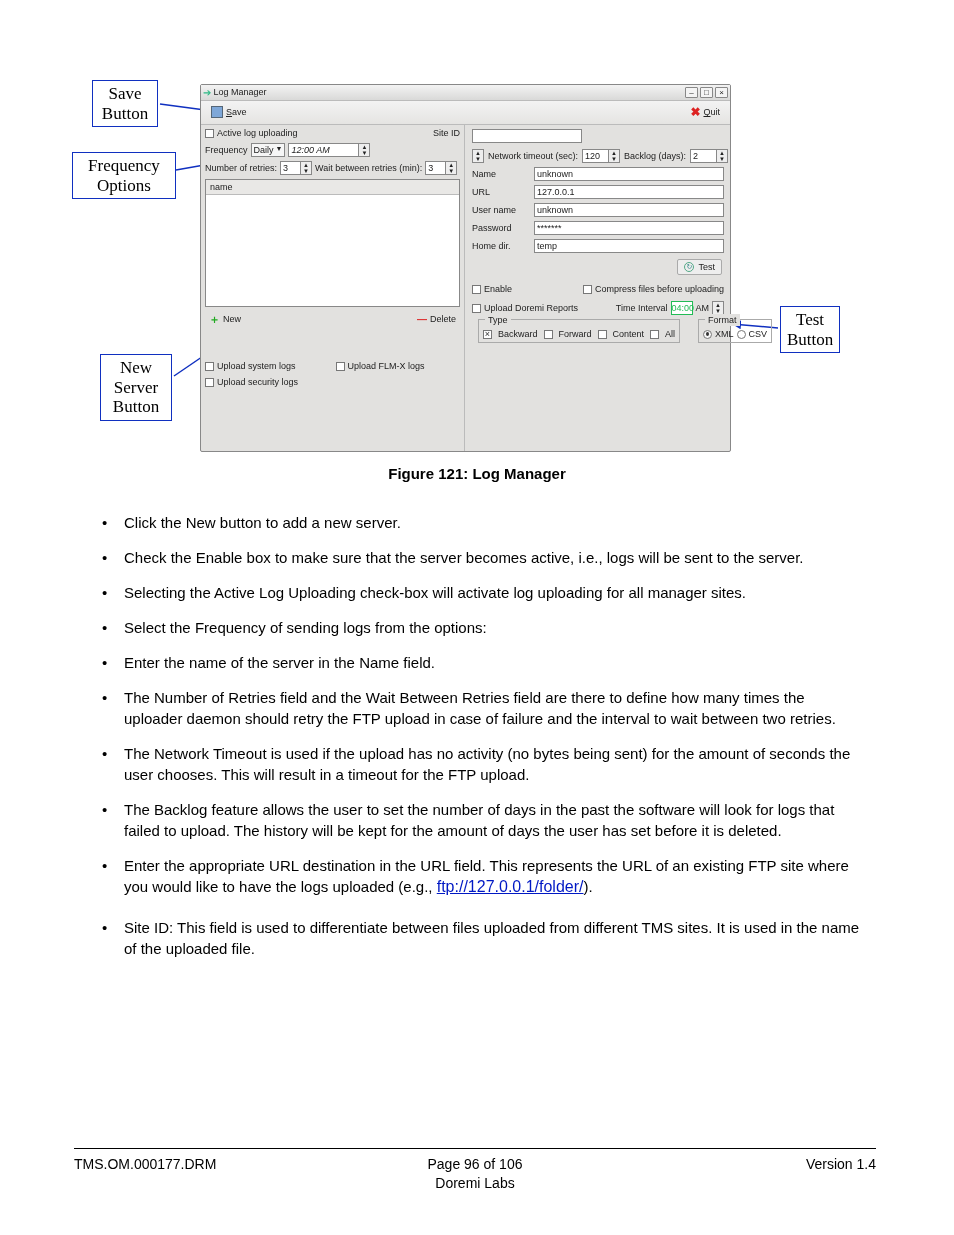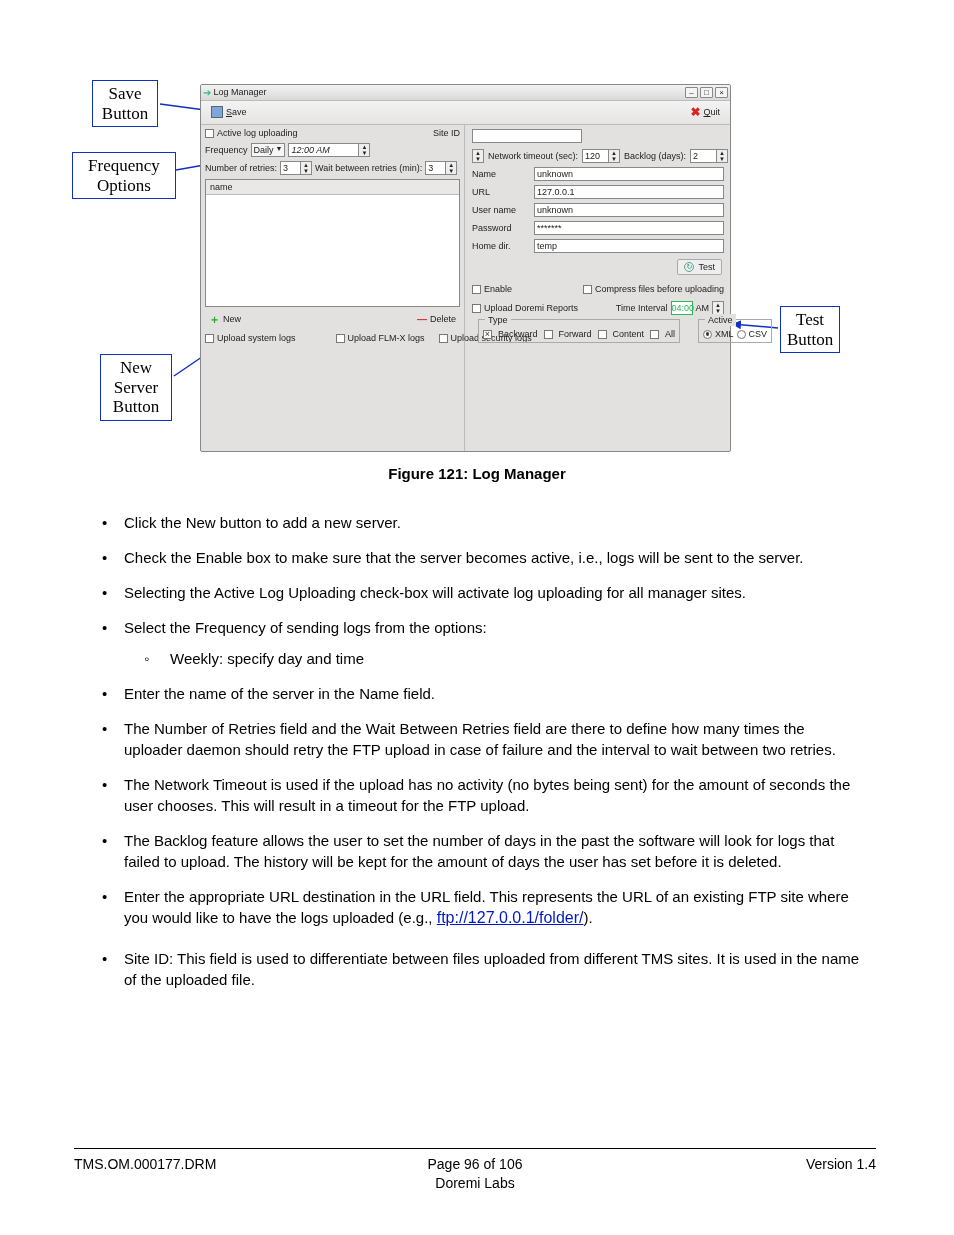--- a/index.html
+++ b/index.html
@@ -64,21 +64,21 @@
   .spinbtns div { width:10px; height:6px; font-size:6px; line-height:6px; text-align:center; background:#eee; }
 
   .listbox { margin:2px 4px; border:1px solid #888; background:#fff; height:128px; }
   .listbox .hdr { background:#e9e8e6; border-bottom:1px solid #bbb; padding:1px 4px; font-size:9px; }
 
   .btnrow { display:flex; justify-content:space-between; padding:2px 4px; }
   .sbtn { display:flex; align-items:center; gap:3px; font-size:9px; padding:1px 4px; }
   .sbtn .plus { color:#2a2; font-weight:bold; font-size:11px; }
   .sbtn .minus { color:#d33; font-weight:bold; font-size:10px; }
 
-  .check-col { display:flex; flex-direction:row; gap:14px; padding:2px 4px; }
+  .check-col { display:flex; flex-direction:column; gap:4px; padding:2px 4px;margin-top:28px; }
   .check-col .row { padding:0; }
 
   
   .field-row { display:flex; align-items:center; gap:6px; padding:2px 6px; font-size:9px; }
   .field-row .k { width:56px; }
   .field-row .v { flex:1; }
   .field-row .v .txtin { width:100%; }
 
   .test-btn { display:flex; align-items:center; gap:4px; font-size:9px; padding:1px 6px; border:1px solid #aaa; background:#eee; border-radius:2px; }
   .test-btn .ic { width:10px;height:10px;border:1px solid #5a8; border-radius:50%; display:flex; align-items:center; justify-content:center; font-size:7px; color:#388; }
@@ -337,21 +337,21 @@
                   <span class="lbl">Backward</span>
                 <span class="chk"></span>
                   <span class="lbl">Forward</span>
                 <span class="chk"></span>
                   <span class="lbl">Content</span>
                 <span class="chk"></span>
                   <span class="lbl">All</span>
               </div>
             </div>
             <div class="groupbox" style="flex:1;">
-              <span class="legend">Active</span>
+              <span class="legend">Format</span>
               <div class="row" style="padding:0;">
                 <span class="radio sel"></span>
                   <span class="lbl">XML</span>
                 <span class="radio"></span>
                   <span class="lbl">CSV</span>
               </div>
             </div>
           </div>
         </div>
       </div>
@@ -361,21 +361,20 @@
   <div class="fig-caption">Figure 121: Log Manager</div>
 
   <div class="doc-text">
     <ul class="bullets">
       <li>Click the New button to add a new server.</li>
       <li>Check the Enable box to make sure that the server becomes active, i.e., logs will be sent to the server.</li>
       <li>Selecting the Active Log Uploading check-box will activate log uploading for all manager sites.</li>
       <li>
         <span>Select the Frequency of sending logs from the options:</span>
         <ul class="circles">
-          <li>Weekly: specify day and time</li>
         </ul>
       </li>
       <li>Enter the name of the server in the Name field.</li>
       <li>The Number of Retries field and the Wait Between Retries field are there to define how many times the uploader daemon should retry the FTP upload in case of failure and the interval to wait between two retries.</li>
       <li>The Network Timeout is used if the upload has no activity (no bytes being sent) for the amount of seconds the user chooses. This will result in a timeout for the FTP upload.</li>
       <li>The Backlog feature allows the user to set the number of days in the past the software will look for logs that failed to upload. The history will be kept for the amount of days the user has set before it is deleted.</li>
       <li>
         <span>Enter the appropriate URL destination in the URL field. This represents the URL of an existing FTP site where you would like to have the logs uploaded (e.g., </span><a class="ftp">ftp://127.0.0.1/folder/</a><span>).</span>
       </li>
       <li style="margin-top:18px;">Site ID: This field is used to differentiate between files uploaded from different TMS sites. It is used in the name of the uploaded file.</li>

